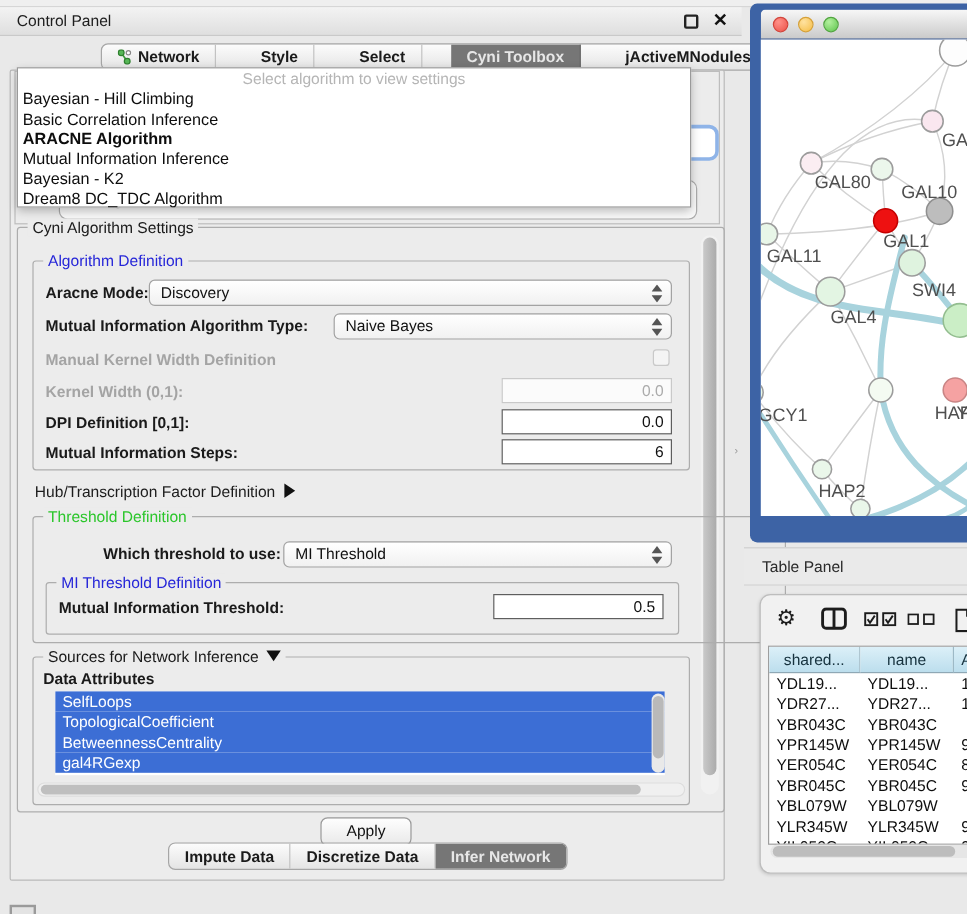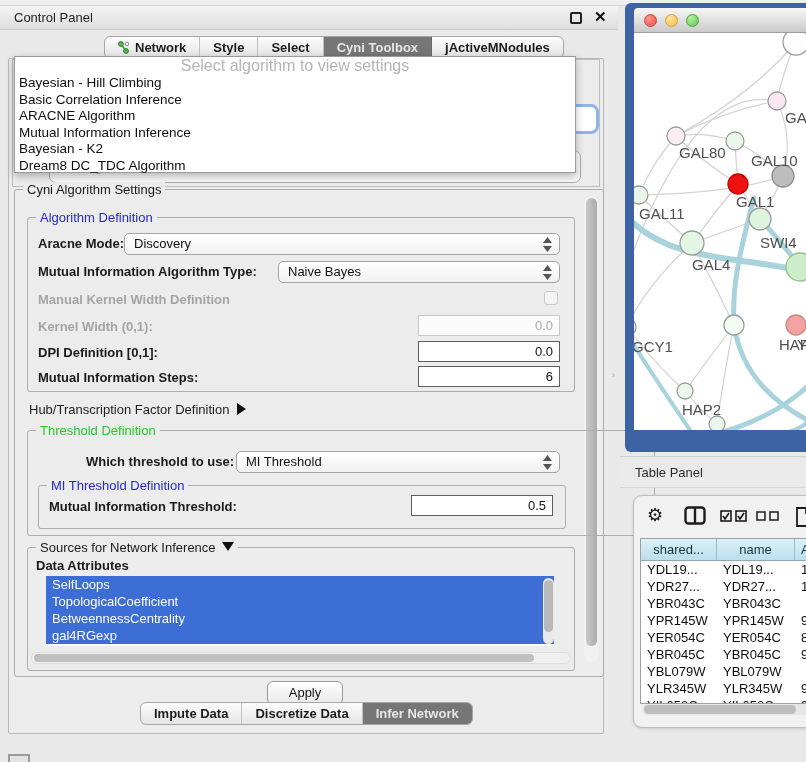--- a/index.html
+++ b/index.html
@@ -19,43 +19,43 @@
   #cp-titlebar { left:0; top:6px; width:618px; height:24px;
     background:linear-gradient(#F3F3F3,#DFDFDF); border-bottom:1px solid #C9C9C9; }
   #cp-title { left:14px; top:4px; color:#1d1d1d; }
   #cp-float { left:570px; top:6px; width:12px; height:12px; border:2px solid #222; border-radius:2px; background:transparent; }
   #cp-close { left:594px; top:2px; font-weight:bold; font-size:15px; color:#111; }
 
   
   .tabstrip { display:flex; align-items:stretch; height:23px;
     background:linear-gradient(#FCFCFC,#E4E4E4);
     border:1px solid #A6A6A6; border-radius:6px; overflow:hidden; }
-  #top-tabs { left:104px; top:36px; }
+  #top-tabs { left:84px; top:36px;gap:24px; }
   .tab { display:flex; align-items:center; gap:5px; padding:0 13px; font-weight:bold; color:#1b1b1b;
     border-right:1px solid #C2C2C2; cursor:default; white-space:nowrap; }
   .tab:last-child { border-right:none; }
   .tab.selected { background:var(--tab-dark,#767676); color:#E7E7E7; border-right-color:#6a6a6a; }
 
   
   #cp-body { left:8px; top:58px; width:596px; height:676px; background:#ECECEC;
     border:1px solid #B9B9B9; border-radius:2px; }
 
   
   #inference-box { left:3px; top:0px; width:588px; height:128px; border:1px solid #BDBDBD; }
   #hidden-combo { left:36px; top:90px; width:532px; height:33px; background:#F8F8F8;
     border:1px solid #ABABAB; border-radius:7px; color:#ADADAD; line-height:31px; padding-left:45px; overflow:hidden; }
   #focus-combo { left:430px; top:44px; width:156px; height:30px; background:#FFF;
     border:3px solid #8FB4E8; border-radius:8px; }
 
   
   #algo-popup { left:14px; top:56px; width:562px; height:117px; background:#FFFFFF;
     border:1px solid #9A9A9A; box-shadow:0 3px 8px rgba(0,0,0,.28); z-index:50; }
-  #popup-hint { height:18px; line-height:18px; text-align:center; color:#B5B5B5; font-size:16px; }
+  #popup-hint { height:18px; line-height:18px; text-align:center; color:#B5B5B5; font-size:13px; }
   .popup-item { height:16.5px; line-height:16.5px; padding-left:4px; font-size:13.5px; color:#0d0d0d; list-style:none; }
-  .popup-item.bold { font-weight:normal; }
+  .popup-item.bold { font-weight:bold; }
 
   
   .group { position:absolute; border:1px solid #ADADAD; border-radius:3px; }
   .legend { position:absolute; top:-8px; left:8px; background:#ECECEC; padding:0 4px; line-height:15px; white-space:nowrap; }
   .legend.blue { color:var(--title-blue,#2626D8); }
   .legend.green { color:var(--title-green,#2BC62B); }
 
   #settings-group { left:5px; top:130px; width:590px; height:488px; }
 
   

